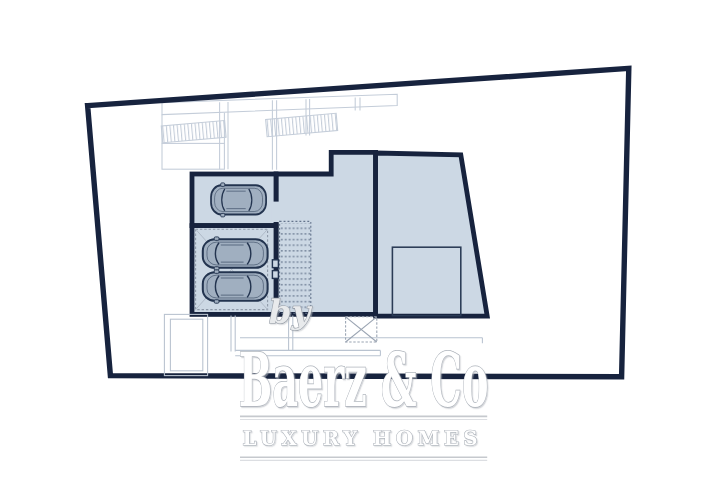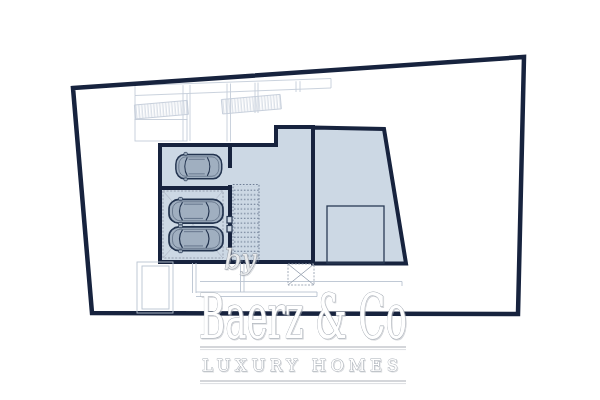--- a/index.html
+++ b/index.html
@@ -1,17 +1,17 @@
 <!DOCTYPE html>
 <html><head>
 <meta charset="utf-8">
 <style>
   html,body{margin:0;padding:0;background:#ffffff;}
   #stage{position:relative;width:600px;height:400px;background:#ffffff;overflow:hidden;
-         font-family:"DejaVu Serif", serif;}
+         font-family:"DejaVu Serif", serif;font-weight:bold;}
   #plan-svg{position:absolute;left:0;top:0;}
   .wm-big{filter:drop-shadow(1.4px 1.4px 0 rgba(178,182,190,0.55));}
   .wm-small{filter:drop-shadow(1px 1px 0 rgba(185,189,196,0.5));}
   text{user-select:none;}
 </style>
 </head>
 <body>
 
 <div id="stage">
 <svg id="plan-svg" width="600" height="400" viewBox="0 0 600 400" xmlns="http://www.w3.org/2000/svg">

